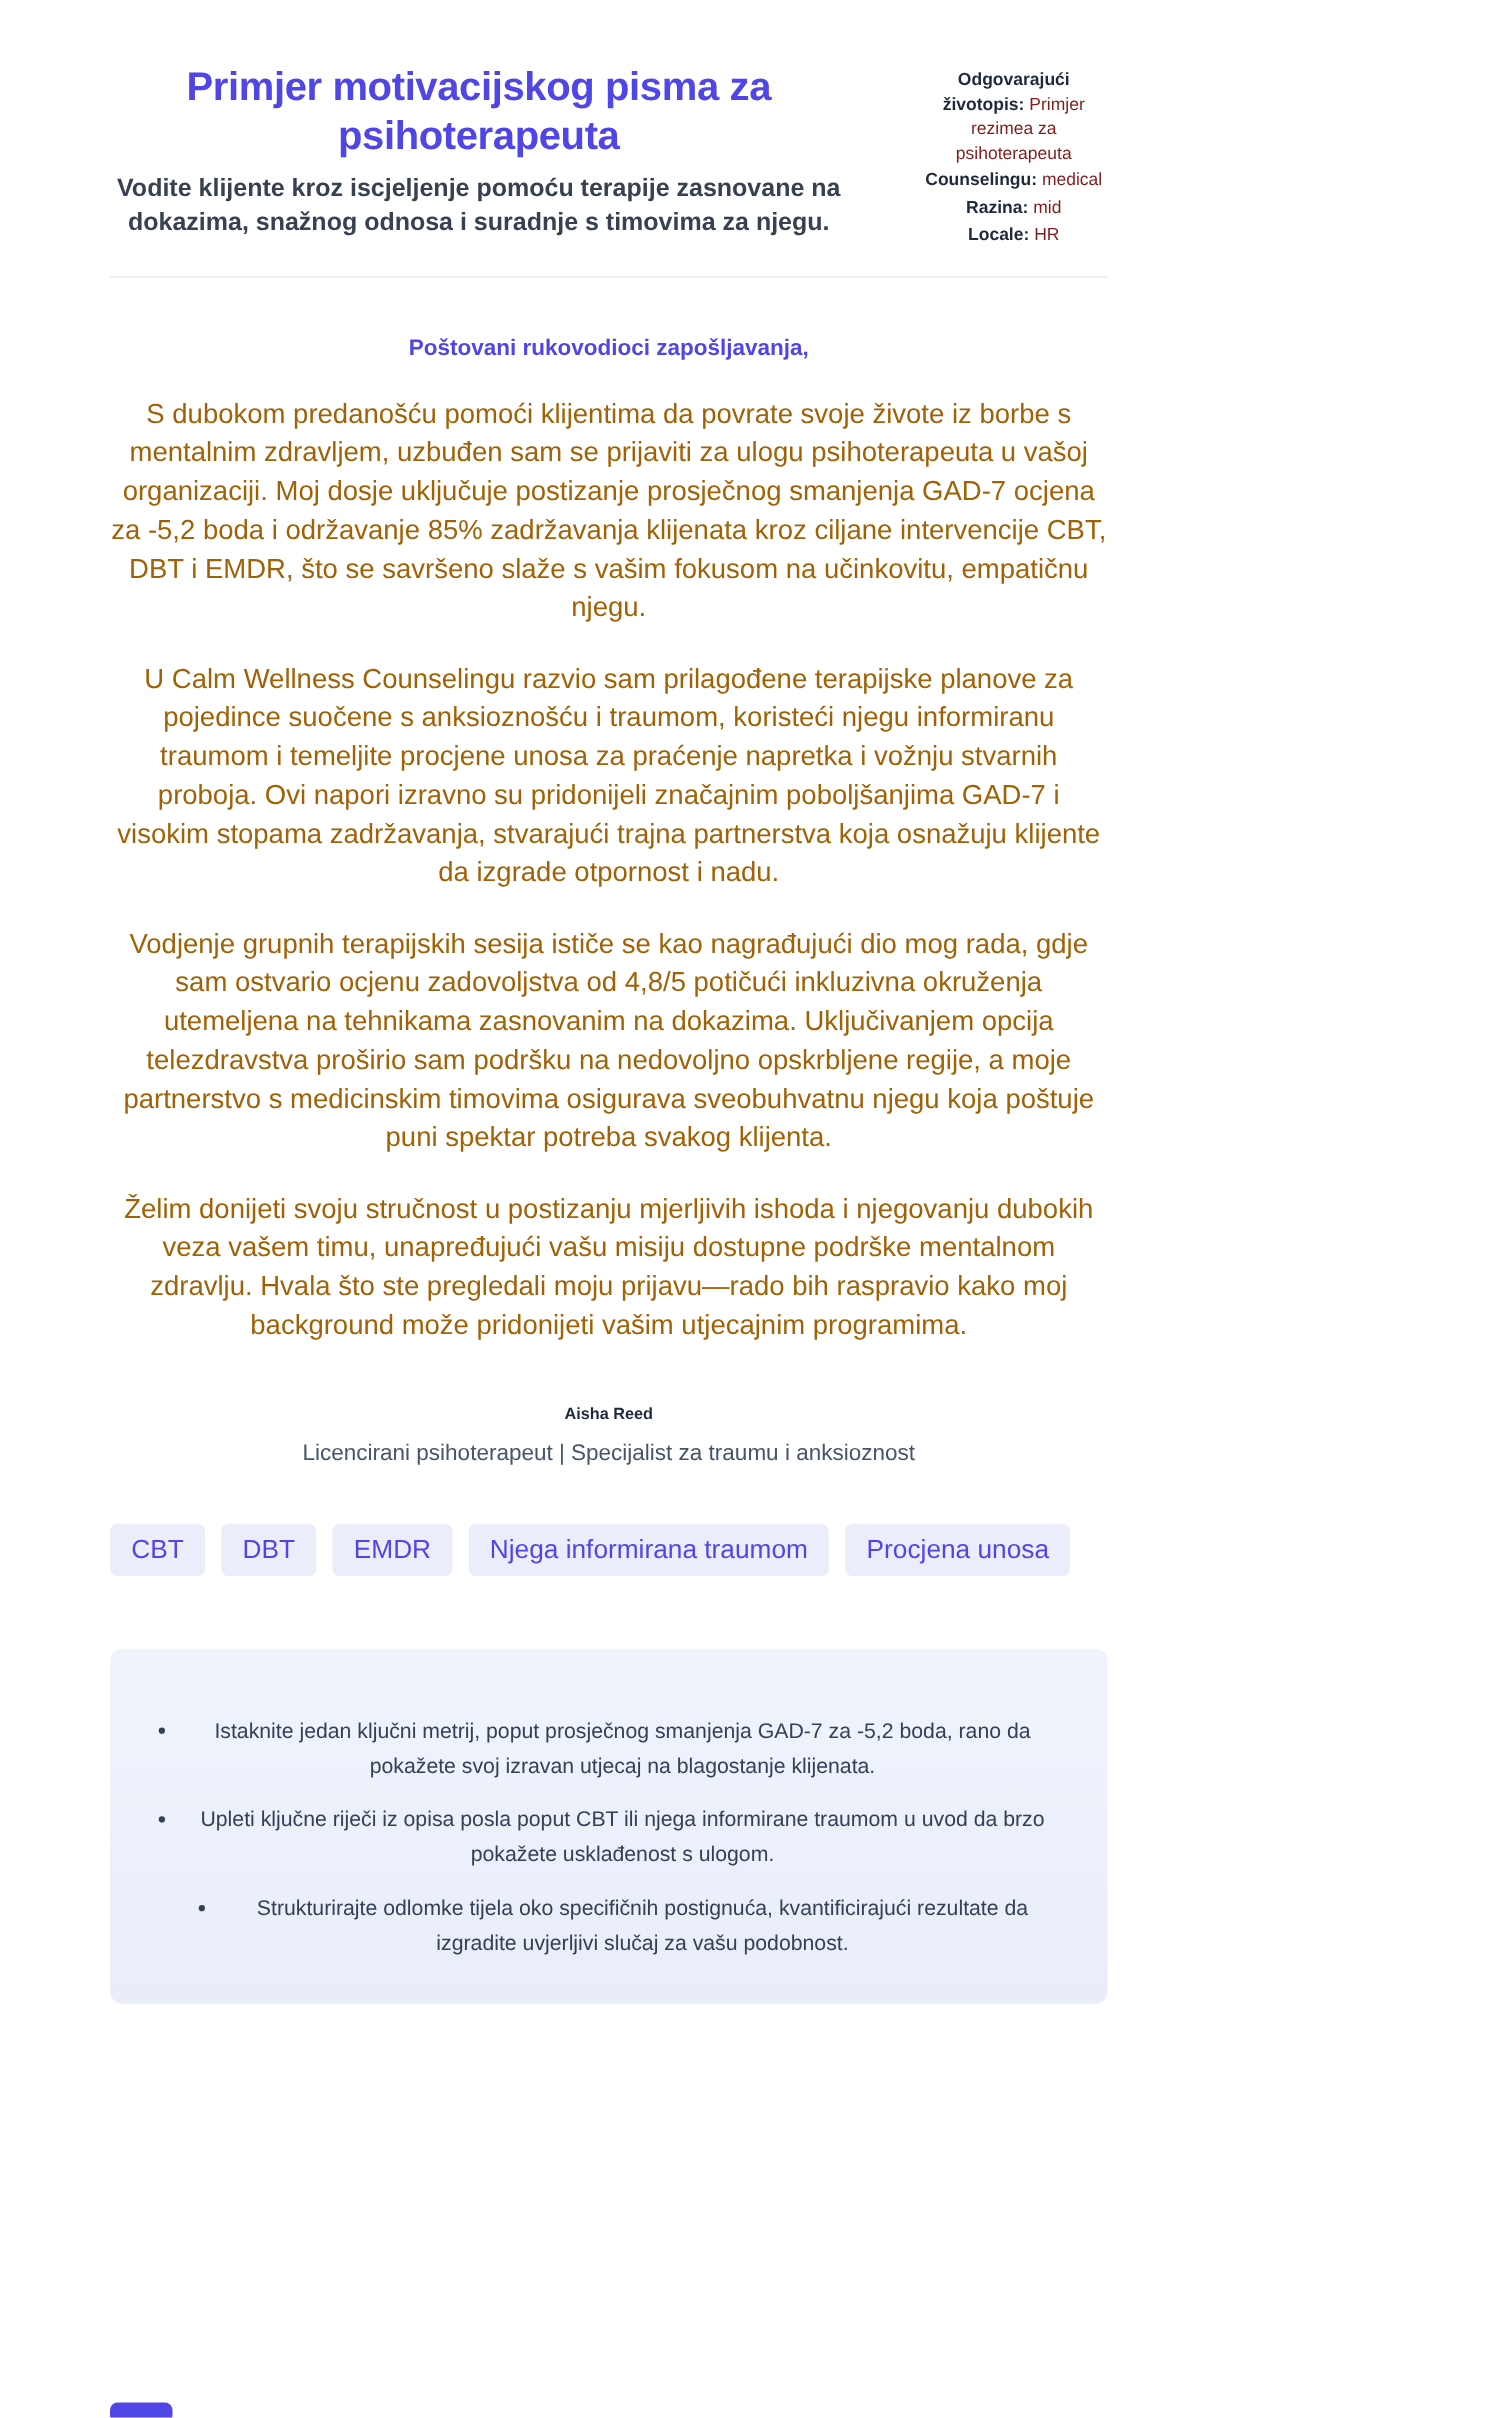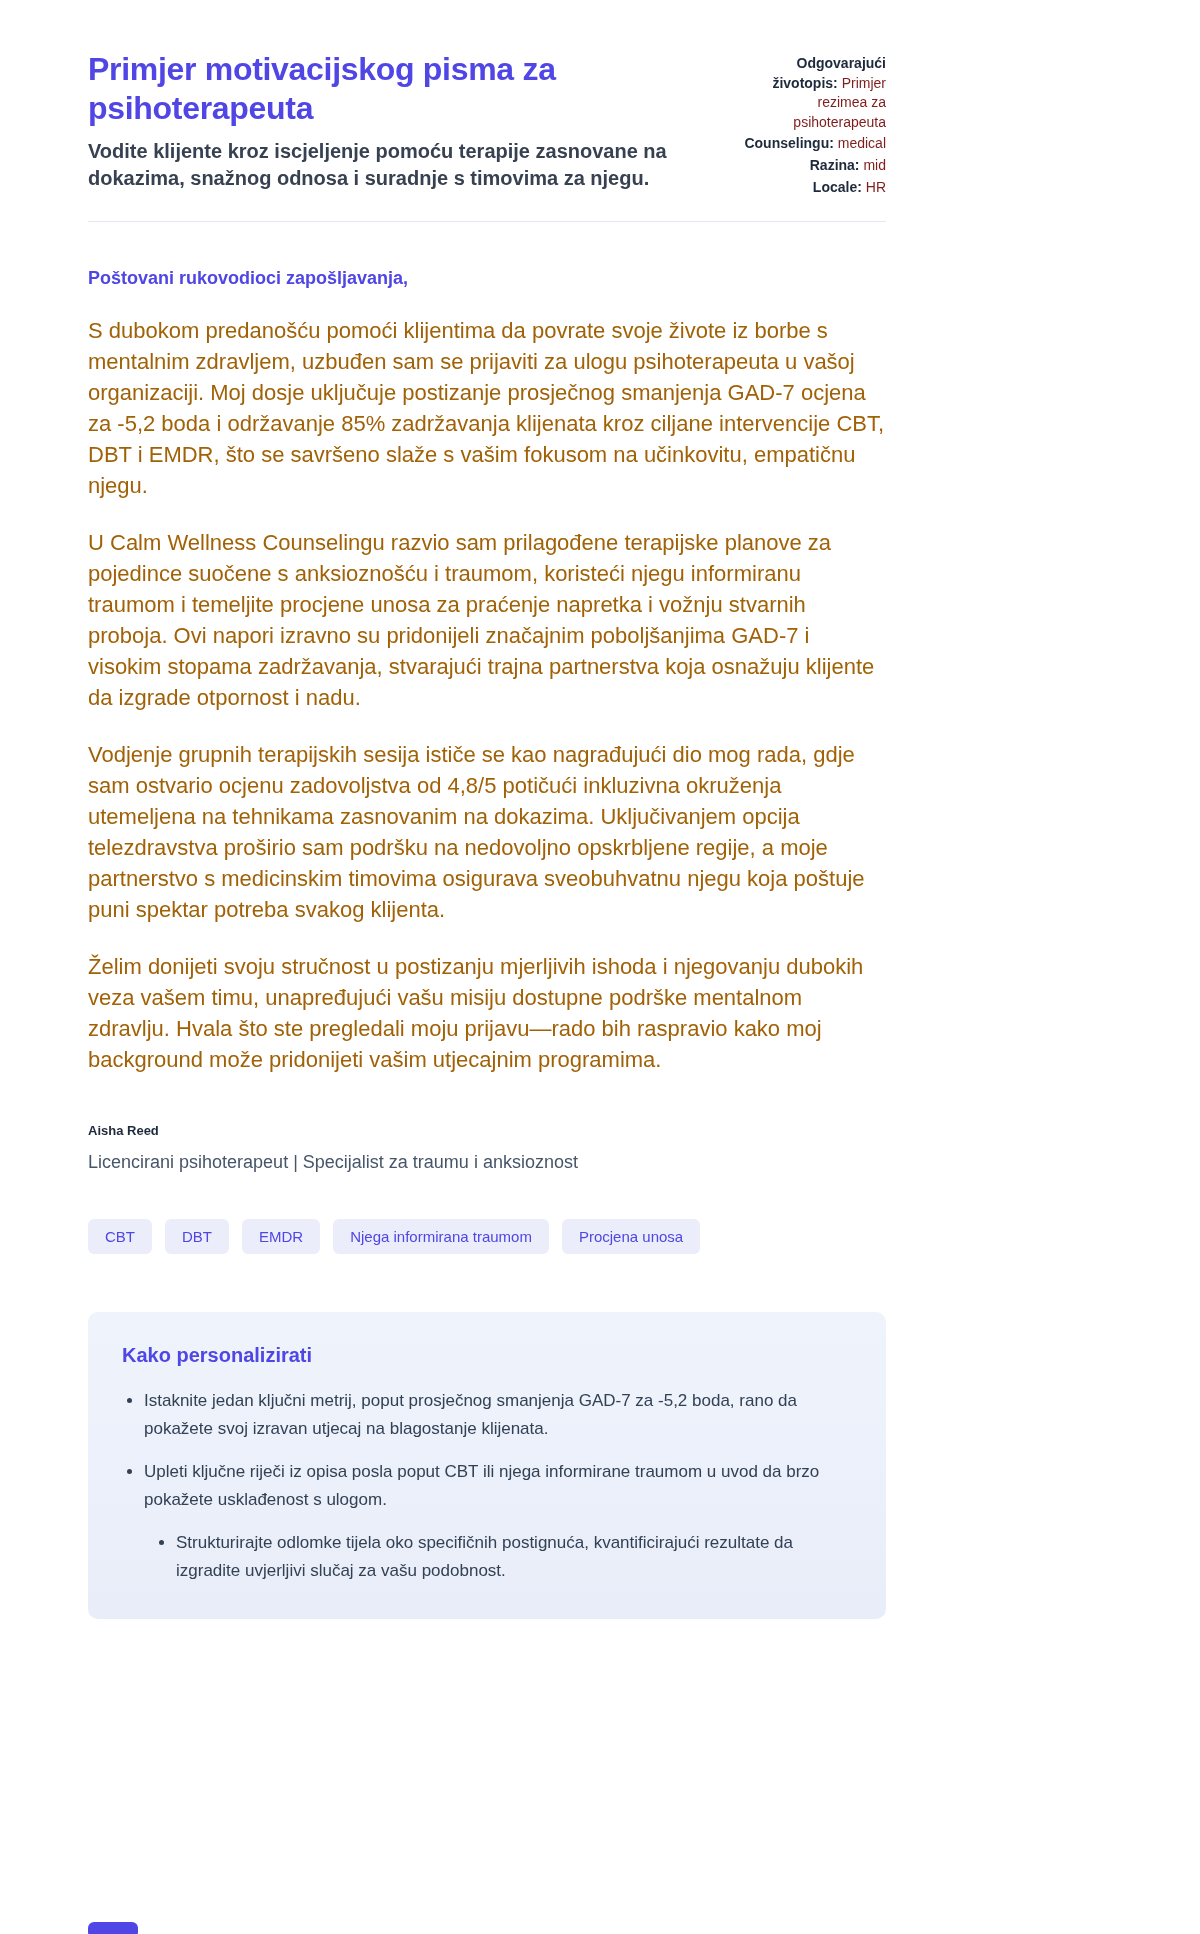--- a/index.html
+++ b/index.html
@@ -1,15 +1,15 @@
 <!DOCTYPE html>
 <html><head>
 <meta charset="utf-8">
 <style>
-  * { margin: 0; padding: 0; box-sizing: border-box; }
+  * { margin: 0; padding: 0; box-sizing: border-box; text-align: center; }
   html, body { width: 1200px; }
   body {
     height: 1934px;
     background: #ffffff;
     font-family: "Liberation Sans", sans-serif;
     position: relative;
     overflow: hidden;
     color: #334155;
   }
   .page {
@@ -72,21 +72,21 @@
     margin-top: 14px;
     font-size: 18px;
     color: #475569;
   }
   
   .tags { margin-top: 46px; display: flex; gap: 13px; flex-wrap: wrap; }
   .tag {
     display: inline-block;
     background: #ecedfa;
     color: #4f46e5;
-    font-size: 15px;
+    font-size: 21px;
     padding: 9px 17px;
     border-radius: 6px;
   }
   
   .tips {
     margin-top: 58px;
     background: linear-gradient(180deg, #eff4fc 0%, #e8edf9 100%);
     border-radius: 10px;
     padding: 32px 34px 34px 34px;
   }
@@ -158,21 +158,20 @@
 
   <div class="tags">
     <span class="tag">CBT</span>
     <span class="tag">DBT</span>
     <span class="tag">EMDR</span>
     <span class="tag">Njega informirana traumom</span>
     <span class="tag">Procjena unosa</span>
   </div>
 
   <section class="tips">
-    <h3 class="tips-heading">Kako personalizirati</h3>
     <ul class="tips-list">
       <li>Istaknite jedan ključni metrij, poput prosječnog smanjenja GAD-7 za -5,2 boda, rano da pokažete svoj izravan utjecaj na blagostanje klijenata.</li>
       <li>Upleti ključne riječi iz opisa posla poput CBT ili njega informirane traumom u uvod da brzo pokažete usklađenost s ulogom.</li>
       <li>Strukturirajte odlomke tijela oko specifičnih postignuća, kvantificirajući rezultate da izgradite uvjerljivi slučaj za vašu podobnost.</li>
     </ul>
   </section>
 
 </div>
 
 <div class="cut-button"></div>

